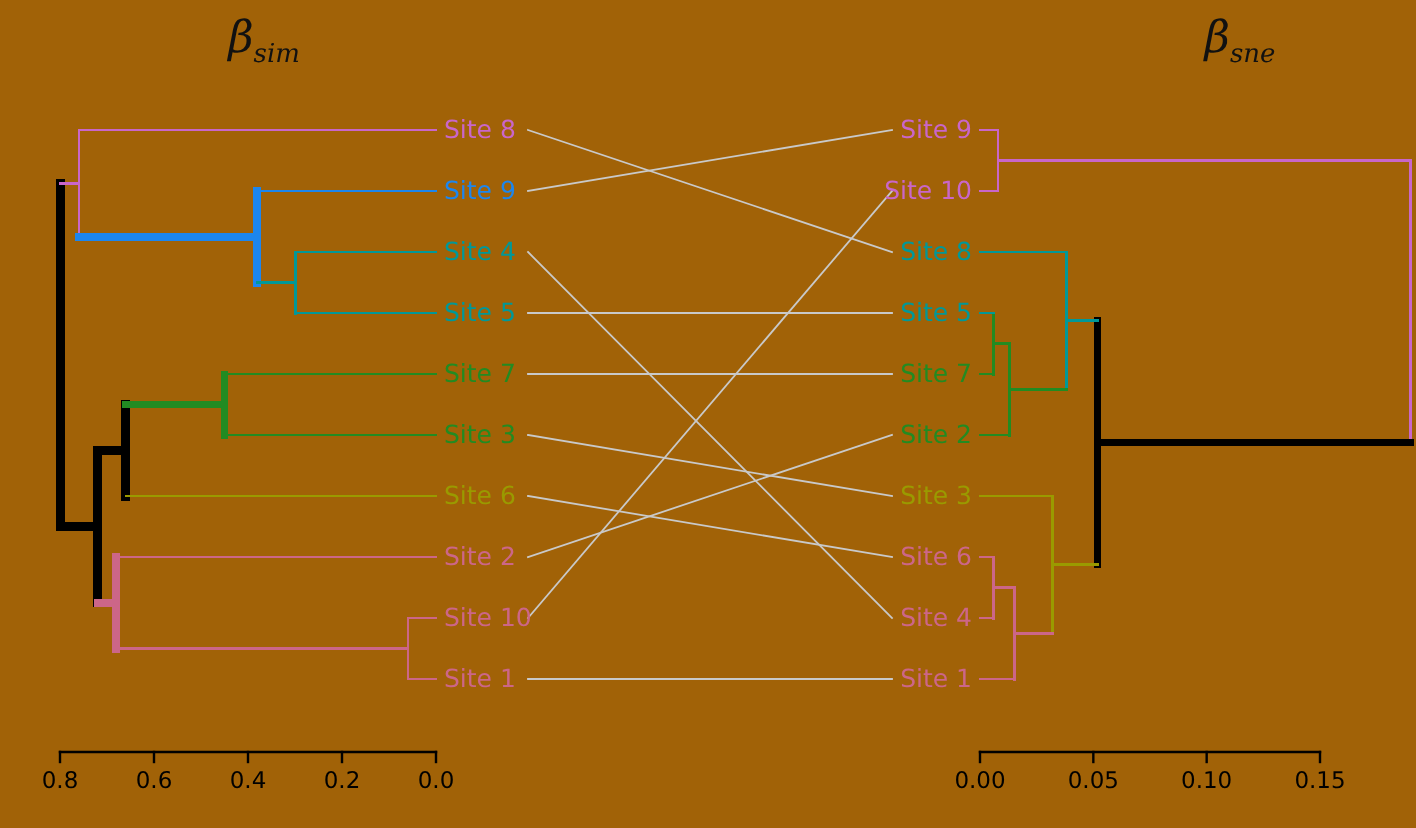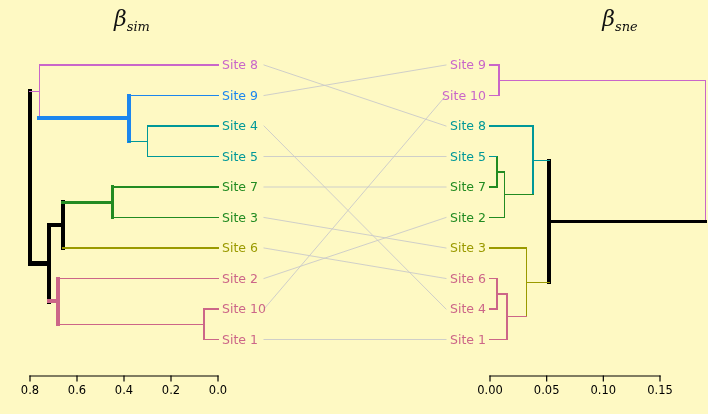--- a/index.html
+++ b/index.html
@@ -1,16 +1,16 @@
 <!DOCTYPE html>
 <html><head>
 <meta charset="utf-8">
 <style>
   html,body{margin:0;padding:0;background:#ffffff;}
-  .stage{position:relative;width:708px;height:414px;background:#fef9c3;overflow:hidden;
+  .stage{position:relative;width:708px;height:414px;background:#a16207;overflow:hidden;
          font-family:"DejaVu Sans",sans-serif;}
   svg{display:block;}
   .tick{font:11.5px "DejaVu Sans",sans-serif;fill:#000;}
   .leaf{font:12.5px "DejaVu Sans",sans-serif;}
   .title-base{font:italic 22px "DejaVu Serif",serif;fill:#111;}
   .title-sub{font:italic 13px "DejaVu Serif",serif;fill:#111;}
 </style>
 </head>
 <body>
 

